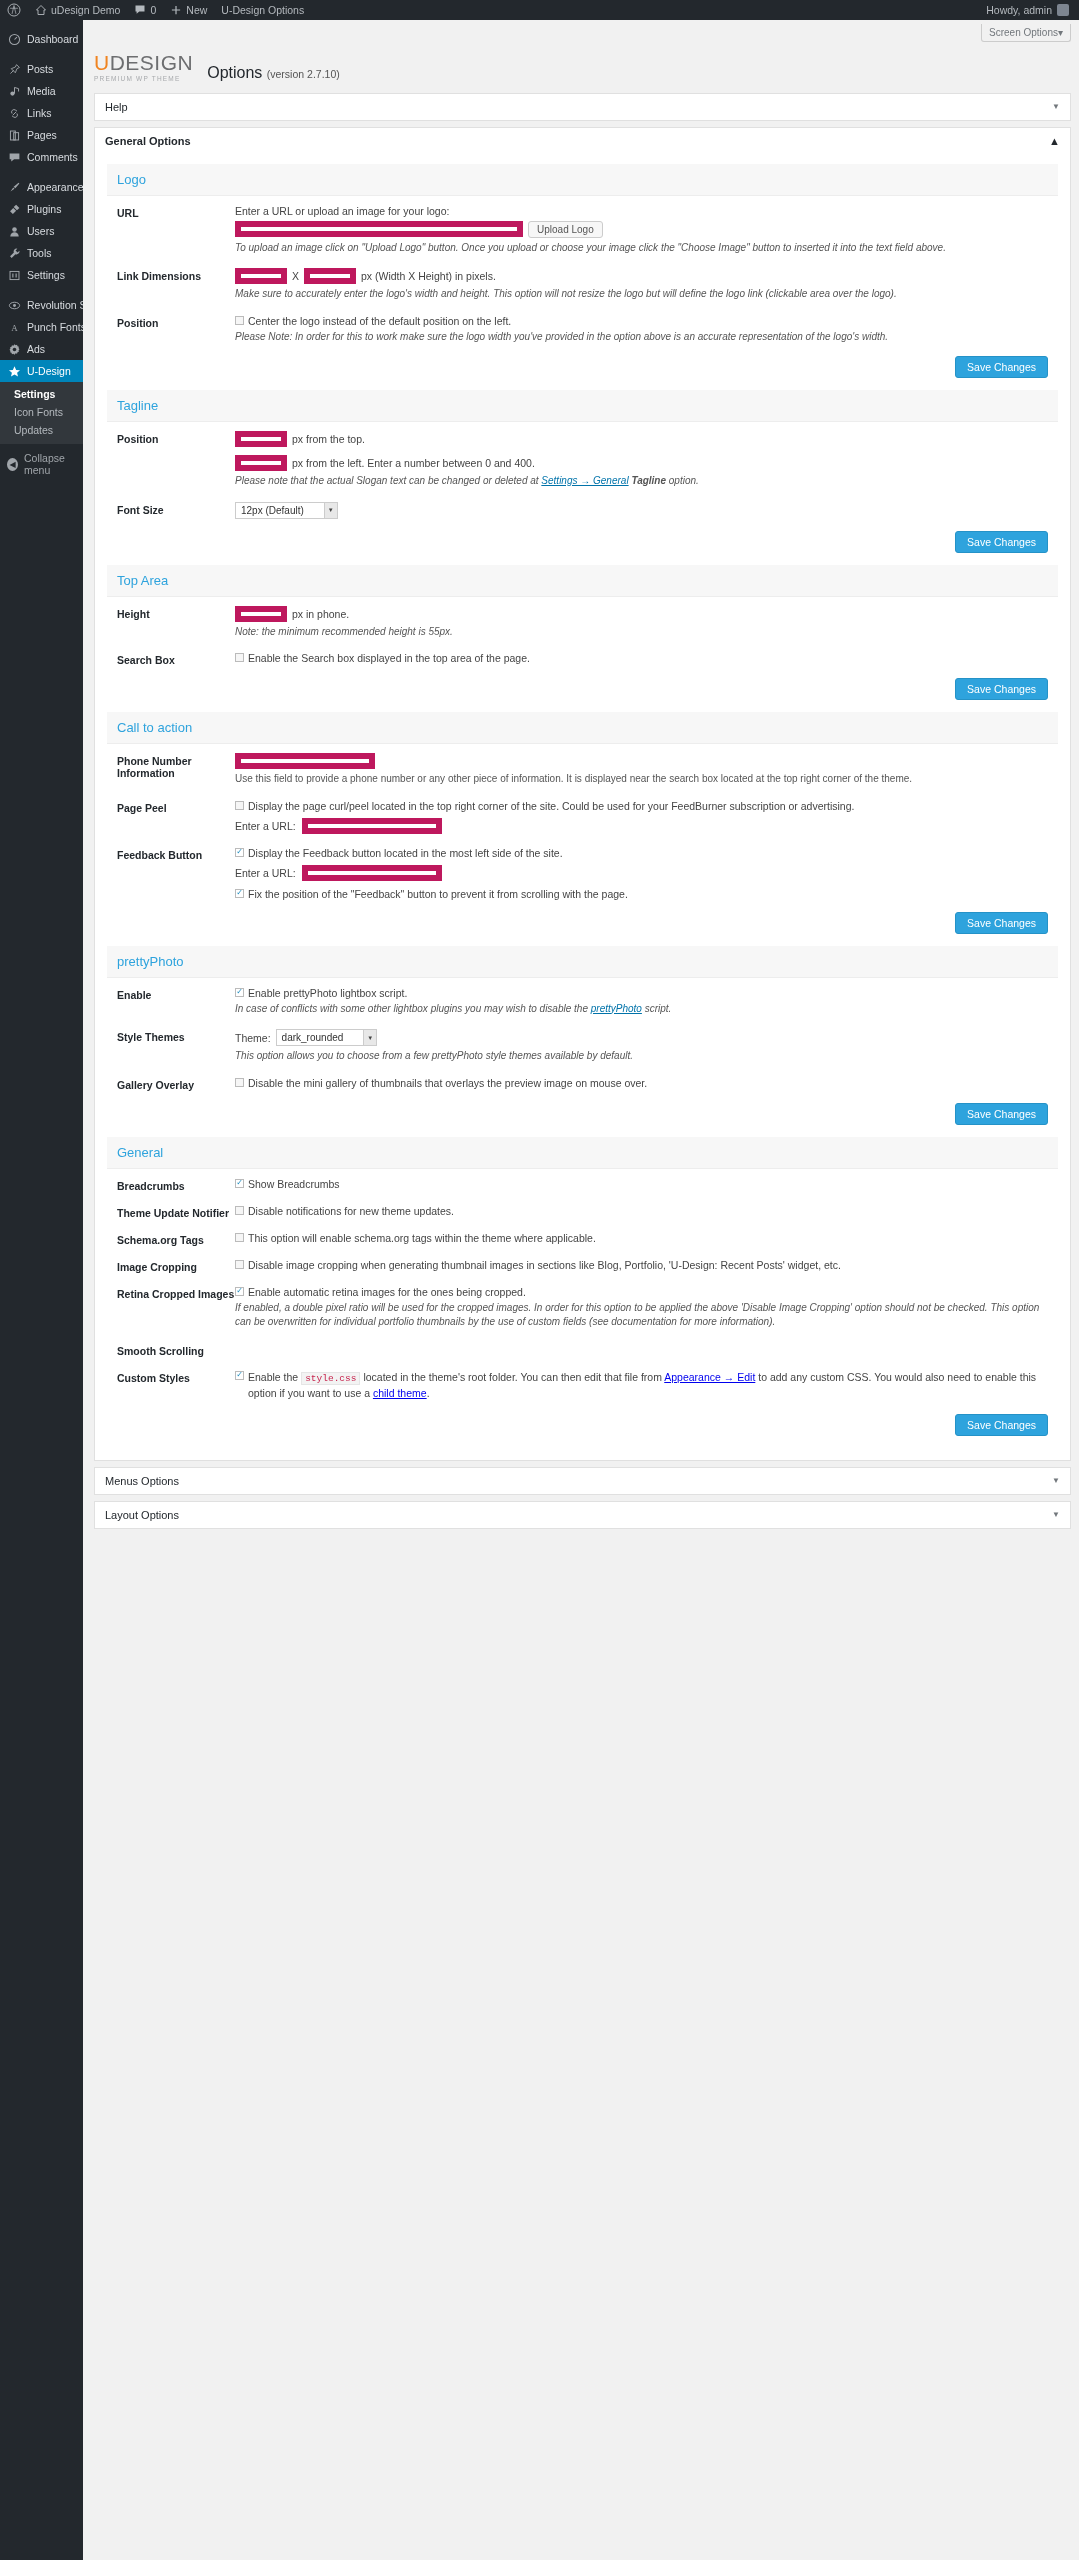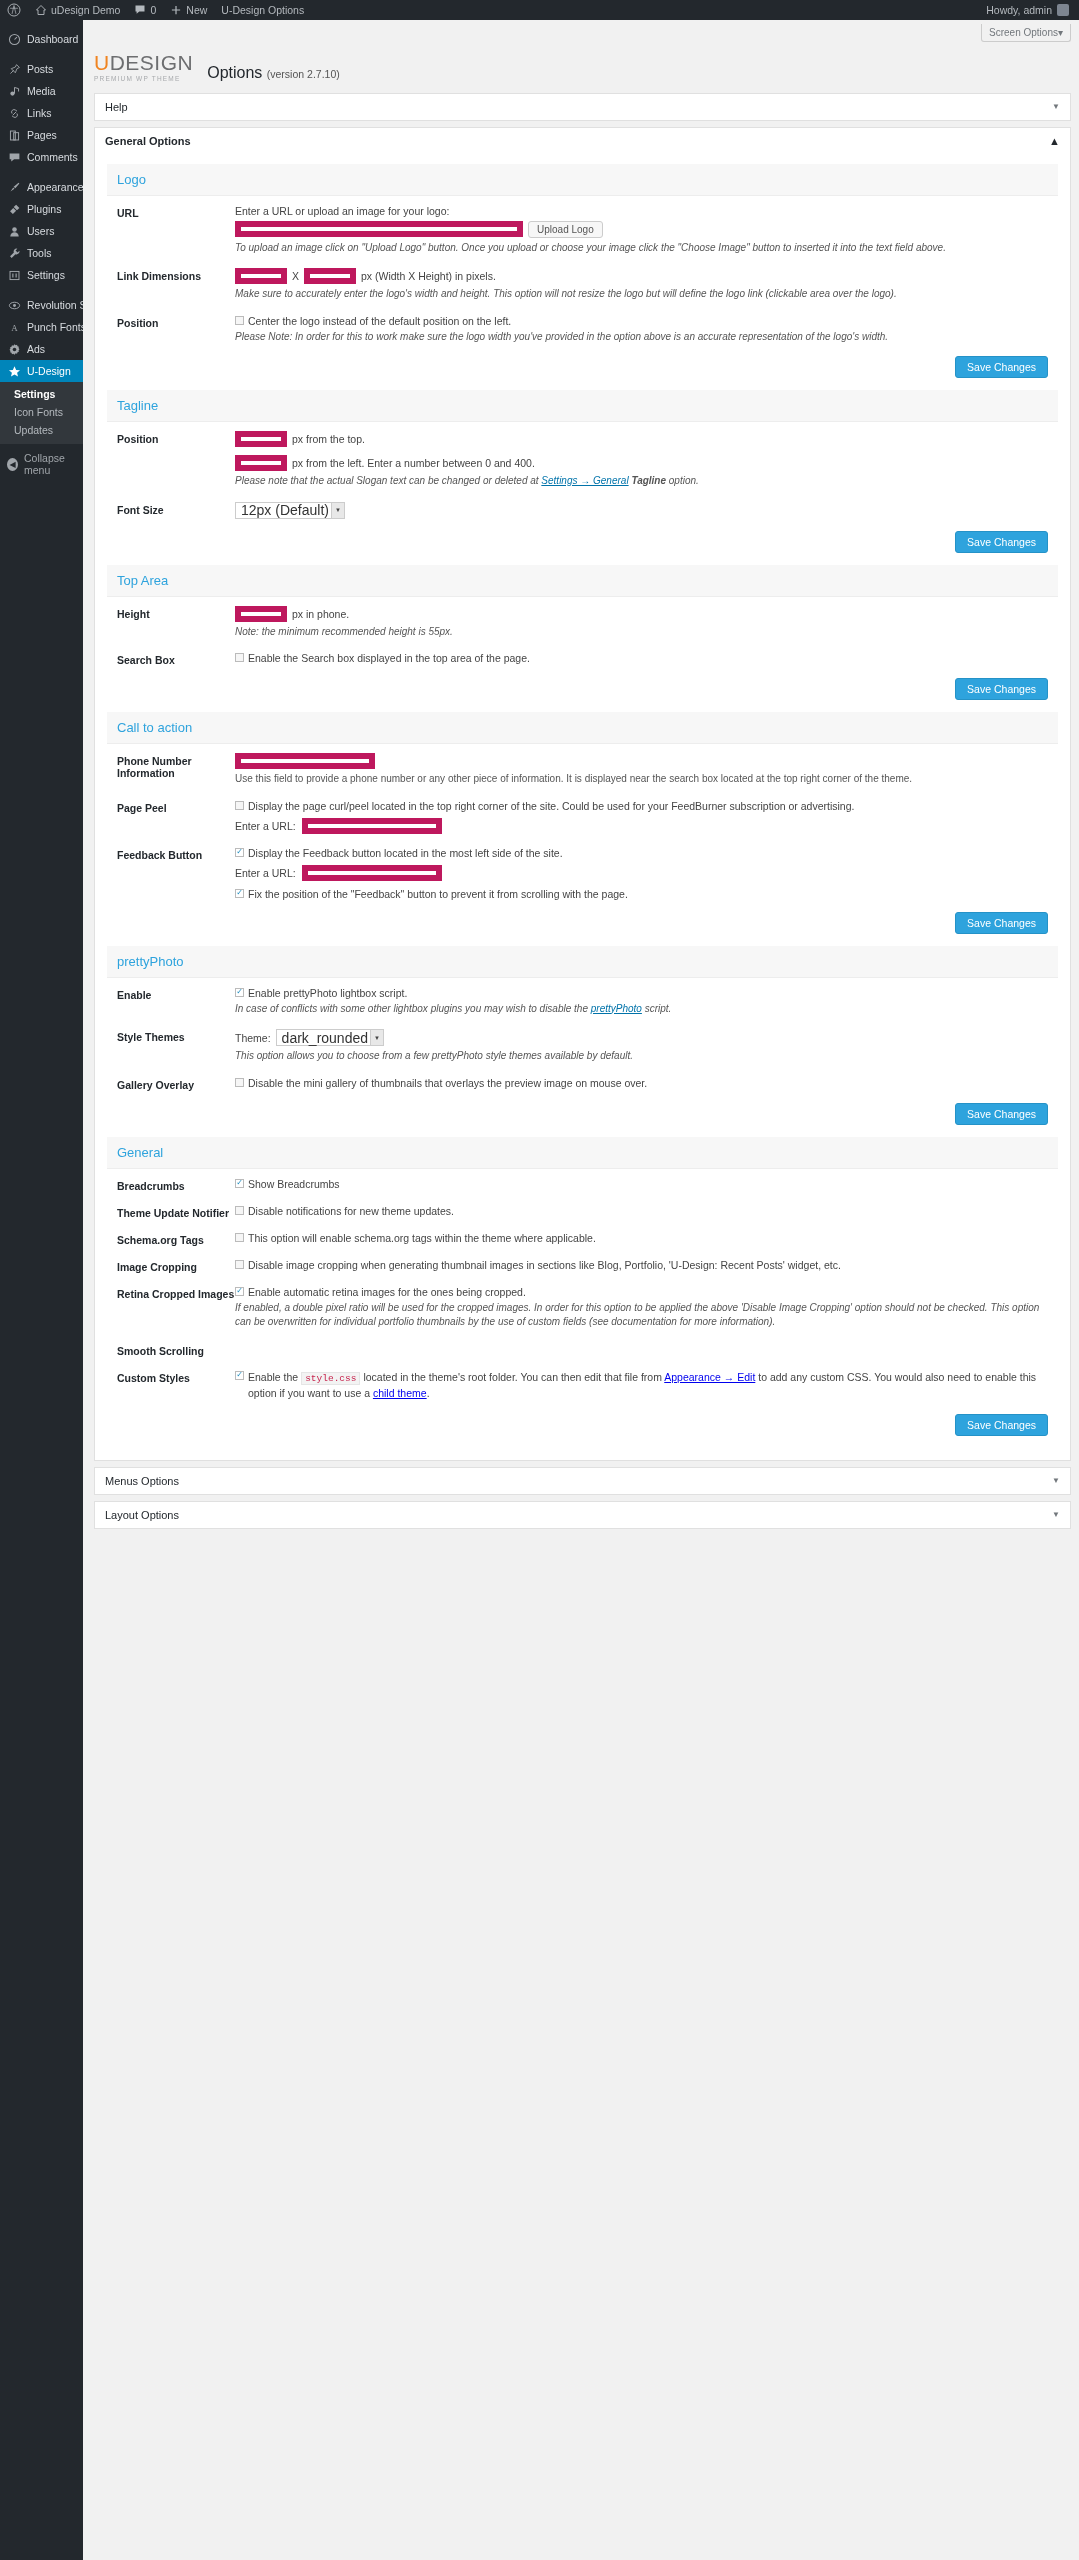--- a/index.html
+++ b/index.html
@@ -117,21 +117,21 @@
   }
   .cb.on { background:#fff; }
   .cb.on::after {
     content:"✓"; font-size:8px; color:#1e8cbe; line-height:1;
   }
   .cbline { display:flex; align-items:flex-start; font-size:10.5px; color:#444; }
 
   .sel {
     display:inline-flex; align-items:stretch; border:1px solid #ccc; background:#fff; height:17px;
   }
-  .sel .sel-val { padding:1px 2px 1px 5px; font-size:14px; color:#333; display:flex; align-items:center; }
+  .sel .sel-val { padding:1px 20px 1px 5px; font-size:10px; color:#333; display:flex; align-items:center; }
   .sel .sel-arrow {
     width:13px; background:#e8e8e8; border-left:1px solid #ccc;
     display:flex; align-items:center; justify-content:center; font-size:6px; color:#444;
   }
   code.inlinecode { background:#f3f3f3; border:1px solid #e5e5e5; padding:0 3px; font-family:"Liberation Mono", monospace; font-size:9.5px; color:#c7254e; }
   .subfield { margin-top:6px; display:flex; align-items:center; gap:6px; }
 </style>
 </head>
 <body>
 

